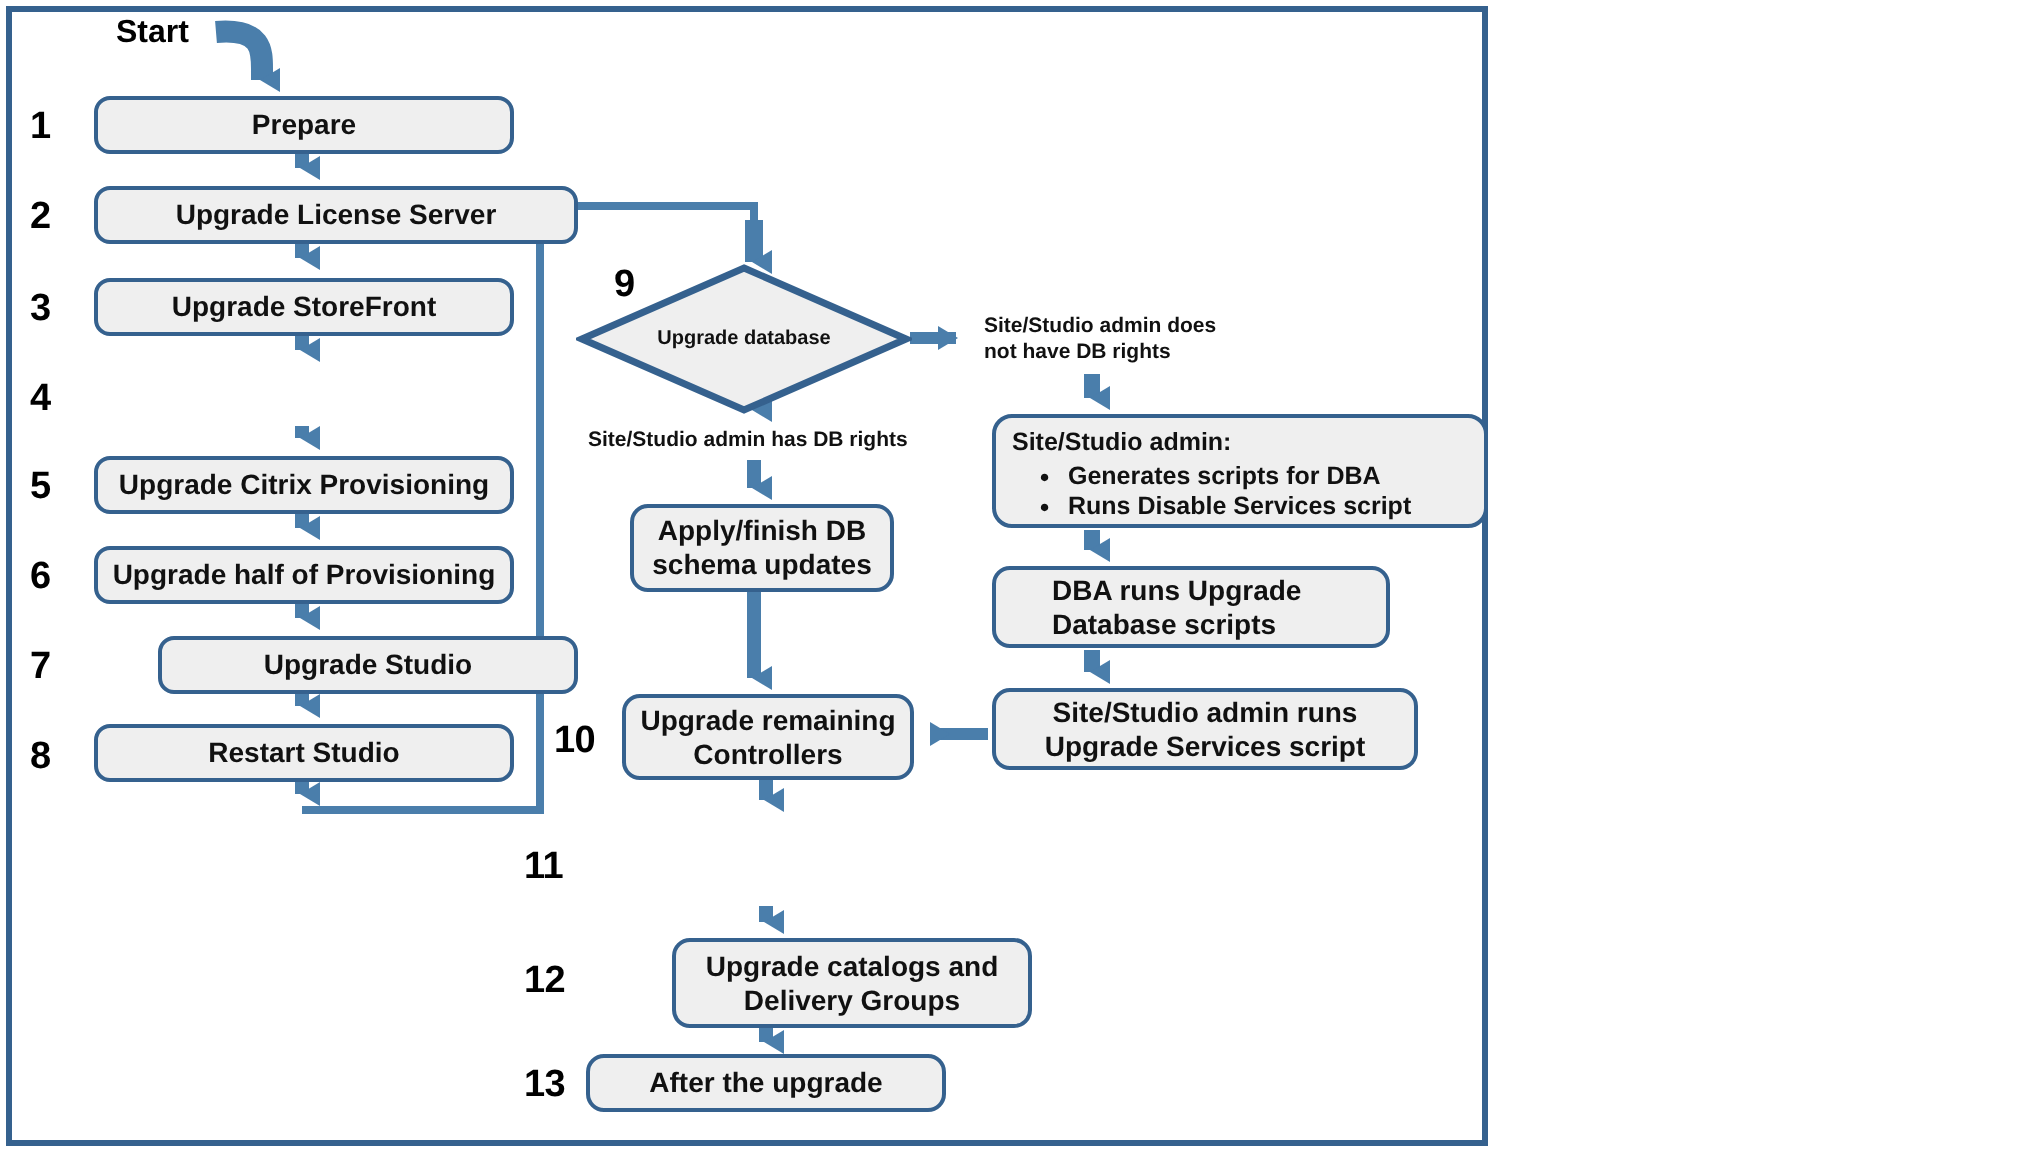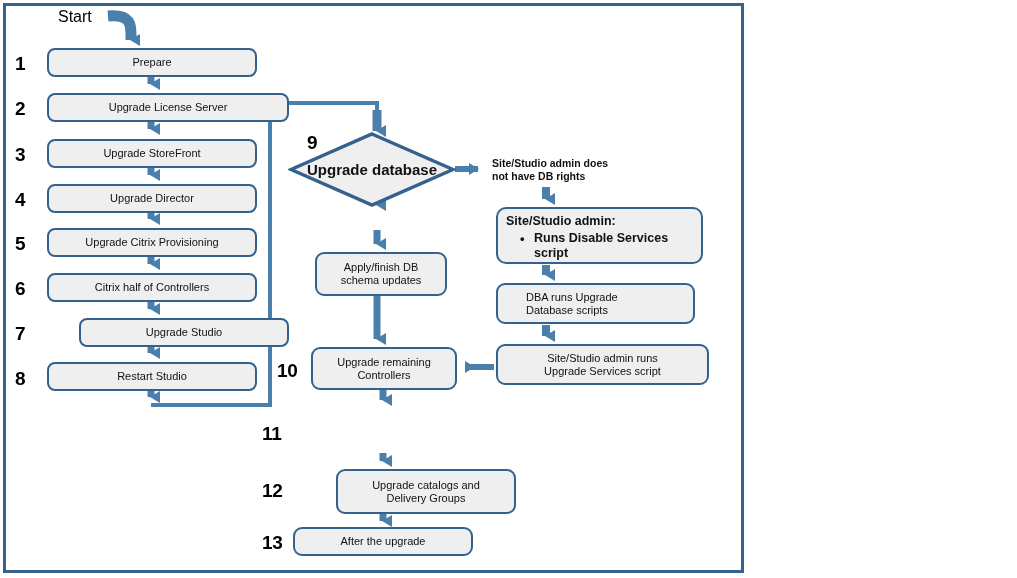--- a/index.html
+++ b/index.html
@@ -15,43 +15,43 @@
     border:3px solid #35618E;box-sizing:border-box;background:#ffffff;
   }
   svg.wires{position:absolute;left:0;top:0;width:1017px;height:578px;pointer-events:none;}
 
   .node{
     position:absolute;box-sizing:border-box;
     border:2.5px solid #35618E;background:#EFEFEF;
     border-radius:9px;
     display:flex;align-items:center;justify-content:center;
     text-align:center;
-    font-weight:normal;font-size:11px;line-height:1.18;
+    font-weight:bold;font-size:14px;line-height:1.18;
     color:#111111;
     padding:2px 4px;
   }
   .node.left{border-radius:8px;}
   .node .lines{display:block;width:100%;}
 
   .diamond{
     position:absolute;
   }
   .diamond .dlabel{
     position:absolute;left:0;top:0;width:100%;height:100%;
     display:flex;align-items:center;justify-content:center;
-    font-weight:bold;font-size:15px;color:#111;
+    font-weight:bold;font-size:10px;color:#111;
     text-align:center;
   }
 
   .stepnum{
     position:absolute;font-weight:bold;font-size:19px;color:#000;
     line-height:1;letter-spacing:-0.3px;
   }
   .startlabel{
-    position:absolute;font-weight:normal;font-size:16px;color:#000;
+    position:absolute;font-weight:bold;font-size:16px;color:#000;
   }
   .edgelabel{
     position:absolute;font-weight:bold;font-size:10.5px;color:#111;
     line-height:1.25;text-align:left;white-space:pre-line;
   }
   .bulletbox{
     position:absolute;box-sizing:border-box;
     border:2.5px solid #35618E;background:#EFEFEF;border-radius:10px;
     font-weight:bold;font-size:12.5px;line-height:1.25;color:#111;
     padding:5px 7px 5px 8px;
@@ -134,32 +134,29 @@
   <div class="node left" style="left:47px;top:93px;width:242px;height:29px;">
     <span class="lines">Upgrade License Server</span>
   </div>
 
   <div class="stepnum" style="left:15px;top:145px;">3</div>
   <div class="node left" style="left:47px;top:139px;width:210px;height:29px;">
     <span class="lines">Upgrade StoreFront</span>
   </div>
 
   <div class="stepnum" style="left:15px;top:190px;">4</div>
-  <div class="node left" style="left:47px;top:184px;width:210px;height:29px;">
-    <span class="lines">Upgrade Director</span>
-  </div>
 
   <div class="stepnum" style="left:15px;top:234px;">5</div>
   <div class="node left" style="left:47px;top:228px;width:210px;height:29px;">
     <span class="lines">Upgrade Citrix Provisioning</span>
   </div>
 
   <div class="stepnum" style="left:15px;top:279px;">6</div>
   <div class="node left" style="left:47px;top:273px;width:210px;height:29px;">
-    <span class="lines">Citrix half of Controllers</span>
+    <span class="lines">Upgrade half of Provisioning</span>
   </div>
 
   <div class="stepnum" style="left:15px;top:324px;">7</div>
   <div class="node left" style="left:47px;top:318px;width:210px;height:29px;margin-left:32px;">
     <span class="lines">Upgrade Studio</span>
   </div>
 
   <div class="stepnum" style="left:15px;top:369px;">8</div>
   <div class="node left" style="left:47px;top:362px;width:210px;height:29px;">
     <span class="lines">Restart Studio</span>
@@ -169,20 +166,21 @@
   <div class="diamond" style="left:288px;top:131px;width:168px;height:77px;">
     <svg width="168" height="77" viewBox="0 0 168 77" xmlns="http://www.w3.org/2000/svg">
       <polygon points="84,3 165,38.5 84,74 3,38.5" fill="#EFEFEF" stroke="#35618E" stroke-width="3.5" stroke-linejoin="miter"></polygon>
     </svg>
     <span class="dlabel">Upgrade database</span>
   </div>
 
   <div class="edgelabel" style="left:492px;top:157px;width:140px;">Site/Studio admin does
 not have  DB rights</div>
 
+  <div class="edgelabel" style="left:294px;top:214px;width:185px;">Site/Studio  admin has DB rights</div>
 
   <div class="node" style="left:315px;top:252px;width:132px;height:44px;">
     <span class="lines">
       <span>Apply/finish DB</span><br>
       <span>schema updates</span>
     </span>
   </div>
 
   <div class="stepnum" style="left:277px;top:361px;">10</div>
   <div class="node" style="left:311px;top:347px;width:146px;height:43px;">
@@ -200,23 +198,24 @@
       <span>Upgrade catalogs and</span><br>
       <span>Delivery Groups</span>
     </span>
   </div>
 
   <div class="stepnum" style="left:262px;top:533px;">13</div>
   <div class="node" style="left:293px;top:527px;width:180px;height:29px;">
     <span class="lines">After the upgrade</span>
   </div>
 
-  <div class="bulletbox" style="left:496px;top:207px;width:207px;height:57px;">
+  <div class="bulletbox" style="left:496px;top:207px;width:248px;height:57px;">
     <span class="bhead">Site/Studio admin:</span>
     <ul>
+      <li>Generates scripts for DBA</li>
       <li>Runs Disable Services script</li>
     </ul>
   </div>
 
   <div class="node" style="left:496px;top:283px;width:199px;height:41px;justify-content:flex-start;padding-left:28px;text-align:left;">
     <span class="lines" style="text-align:left;">
       <span>DBA runs Upgrade</span><br>
       <span>Database scripts</span>
     </span>
   </div>

